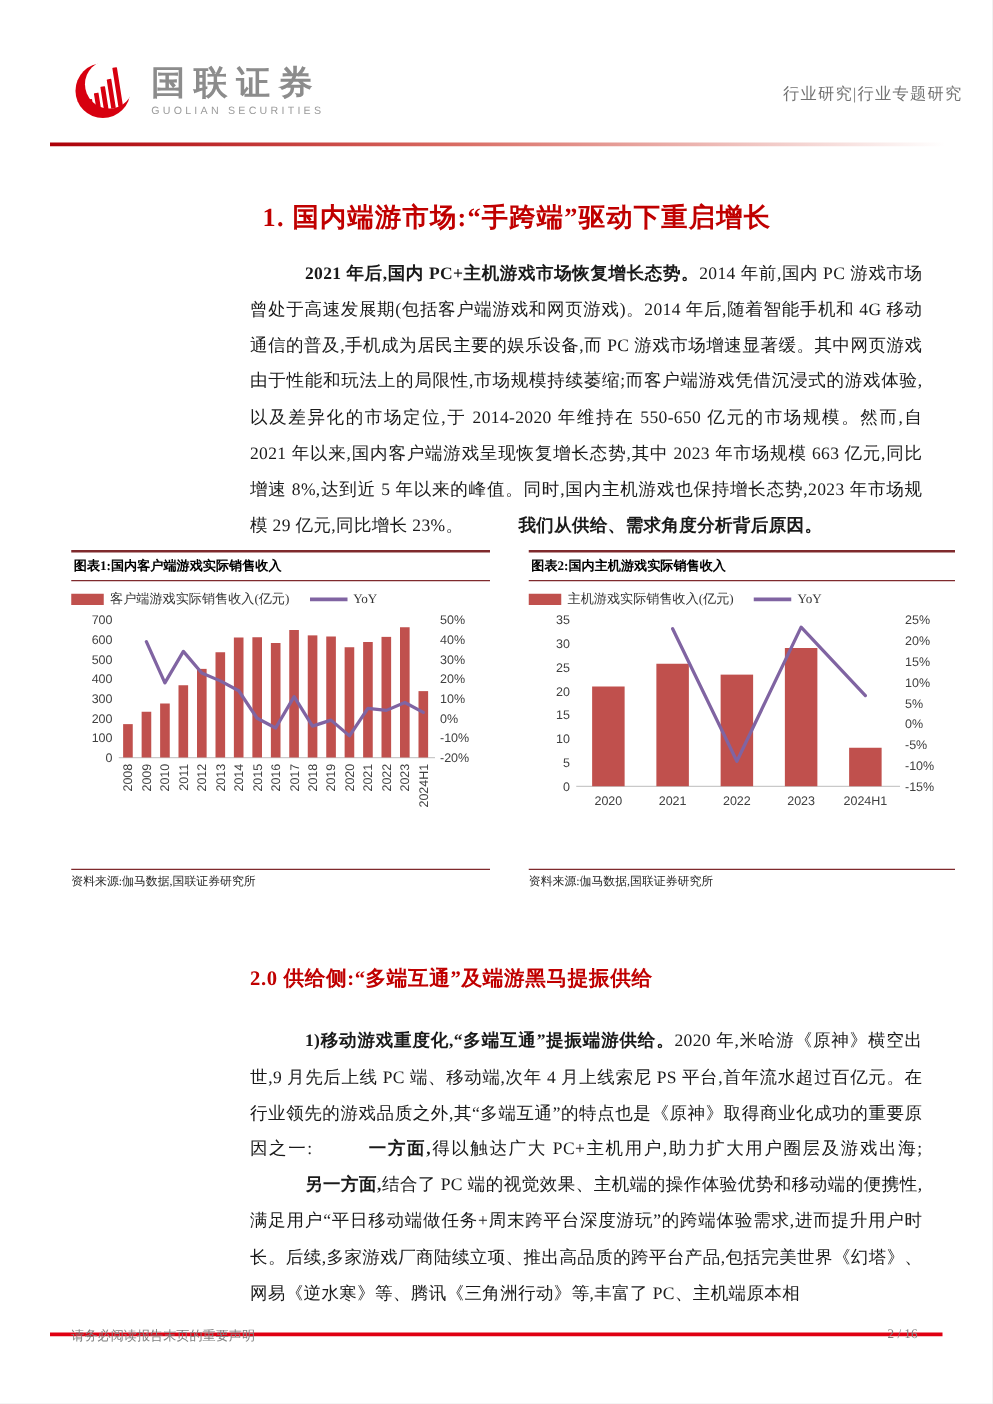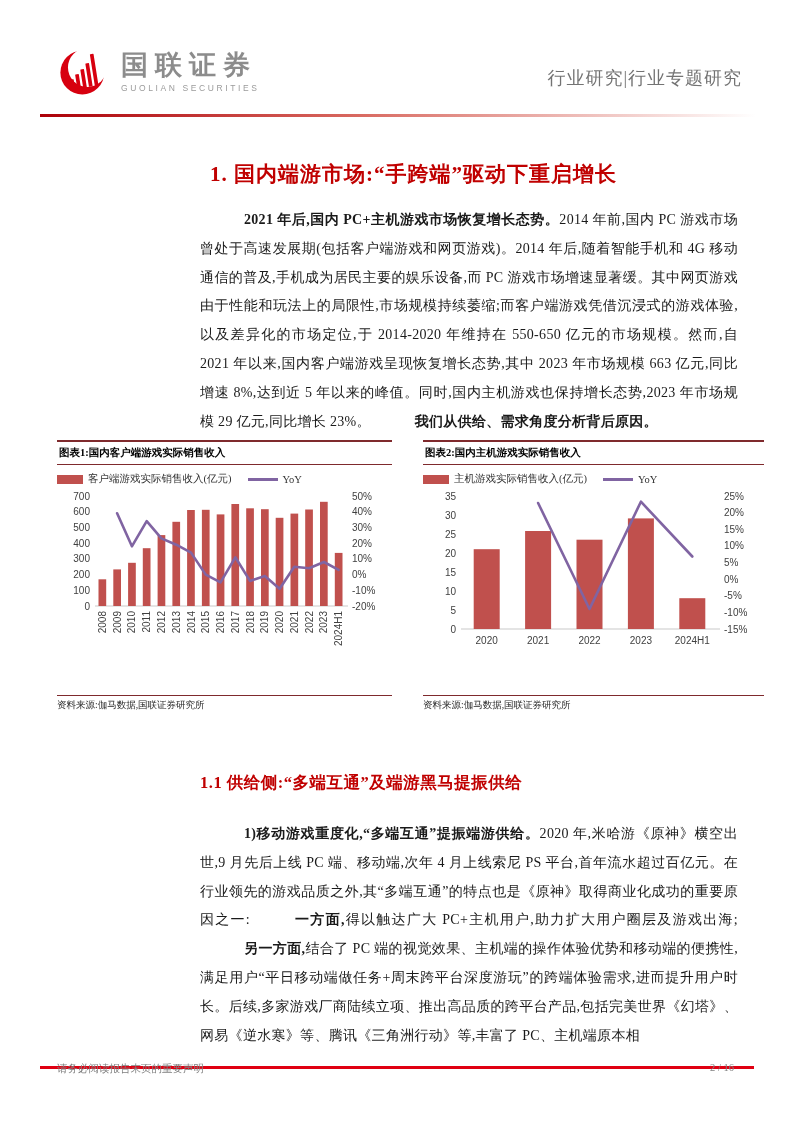--- a/index.html
+++ b/index.html
@@ -1,24 +1,24 @@
 <!DOCTYPE html>
 <html><head>
 <meta charset="utf-8">
 <style>
   html,body{margin:0;padding:0;background:#e8e8e8;}
   .page{position:relative;width:794px;height:1123px;background:#fff;margin:0 auto;
         font-family:"Liberation Serif","DejaVu Serif",serif;color:#1a1a1a;overflow:hidden;}
 
   
-  .hdr{position:absolute;left:57px;right:52px;top:42px;display:flex;justify-content:space-between;align-items:flex-start;}
+  .hdr{position:absolute;left:57px;right:24px;top:42px;display:flex;justify-content:space-between;align-items:flex-start;}
   .brand{display:flex;align-items:center;gap:10px;}
   .brand-cn{font-family:"Liberation Sans","DejaVu Sans",sans-serif;font-size:27px;font-weight:bold;color:#8C8C8C;letter-spacing:7px;line-height:1.1;}
   .brand-en{font-family:"Liberation Sans","DejaVu Sans",sans-serif;font-size:8.5px;color:#9B9B9B;letter-spacing:2.6px;margin-top:2px;}
-  .hdr-cat{margin-top:24px;font-size:18px;color:#737373;letter-spacing:1px;}
+  .hdr-cat{margin-top:24px;font-size:13px;color:#737373;letter-spacing:1px;}
   .hdr-rule{position:absolute;left:40px;right:38px;top:114px;height:3px;
             background:linear-gradient(90deg,#AC0008 0%,#D96B62 45%,#ffffff 100%);}
 
   
   h1.sec{position:absolute;left:200px;top:150px;margin:10px;font-size:21px;font-weight:bold;color:#C00000;letter-spacing:1px;}
   h2.sec{position:absolute;left:200px;top:772px;margin:0;font-size:16.5px;font-weight:bold;color:#C00000;letter-spacing:0.5px;}
   .para{position:absolute;left:200px;width:538px;margin:0;font-size:14px;line-height:28.8px;
         text-align:justify;letter-spacing:0.3px;}
   #para1{top:206px;}
   #para2{top:820px;}
@@ -198,21 +198,21 @@
               <text x="115.1" y="156" text-anchor="middle">2021</text>
               <text x="166.5" y="156" text-anchor="middle">2022</text>
               <text x="217.9" y="156" text-anchor="middle">2023</text>
               <text x="269.3" y="156" text-anchor="middle">2024H1</text>
             </g>
           </svg></div>
       <div class="fig-source">资料来源:伽马数据,国联证券研究所</div>
     </figure>
   </div>
 
-  <h2 class="sec">1.1 供给侧:“多端互通”及端游黑马提振供给</h2>
+  <h2 class="sec">2.0 供给侧:“多端互通”及端游黑马提振供给</h2>
 
   <p class="para" id="para2"><b>1)移动游戏重度化,“多端互通”提振端游供给。</b><span>2020 年,米哈游《原神》横空出世,9 月先后上线 PC 端、移动端,次年 4 月上线索尼 PS 平台,首年流水超过百亿元。在行业领先的游戏品质之外,其“多端互通”的特点也是《原神》取得商业化成功的重要原因之一:</span><b>一方面,</b><span>得以触达广大 PC+主机用户,助力扩大用户圈层及游戏出海;</span><b>另一方面,</b><span>结合了 PC 端的视觉效果、主机端的操作体验优势和移动端的便携性,满足用户“平日移动端做任务+周末跨平台深度游玩”的跨端体验需求,进而提升用户时长。后续,多家游戏厂商陆续立项、推出高品质的跨平台产品,包括完美世界《幻塔》、网易《逆水寒》等、腾讯《三角洲行动》等,丰富了 PC、主机端原本相</span></p>
 
   <div class="ftr-rule"></div>
   <footer class="ftr">
     <span>请务必阅读报告末页的重要声明</span>
     <span>2 / 16</span>
   </footer>
 
 </div>

